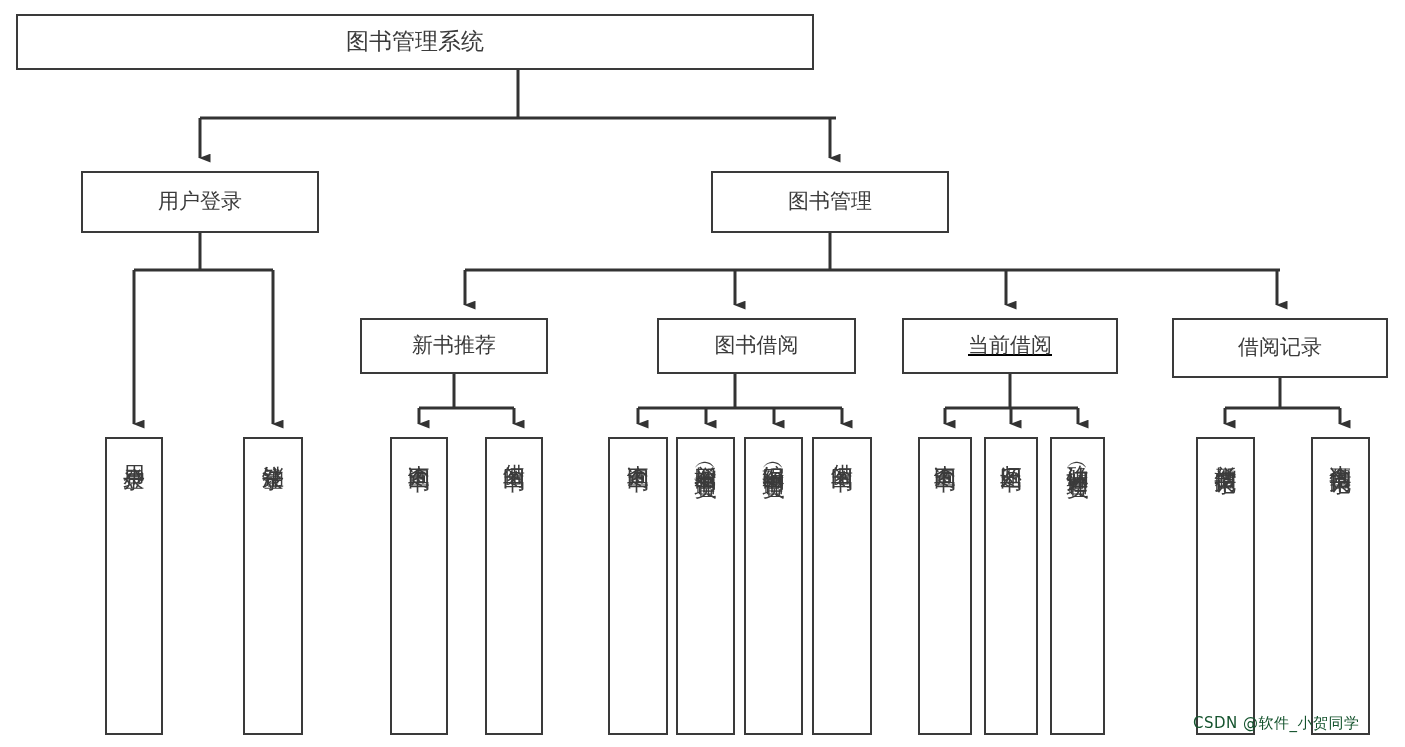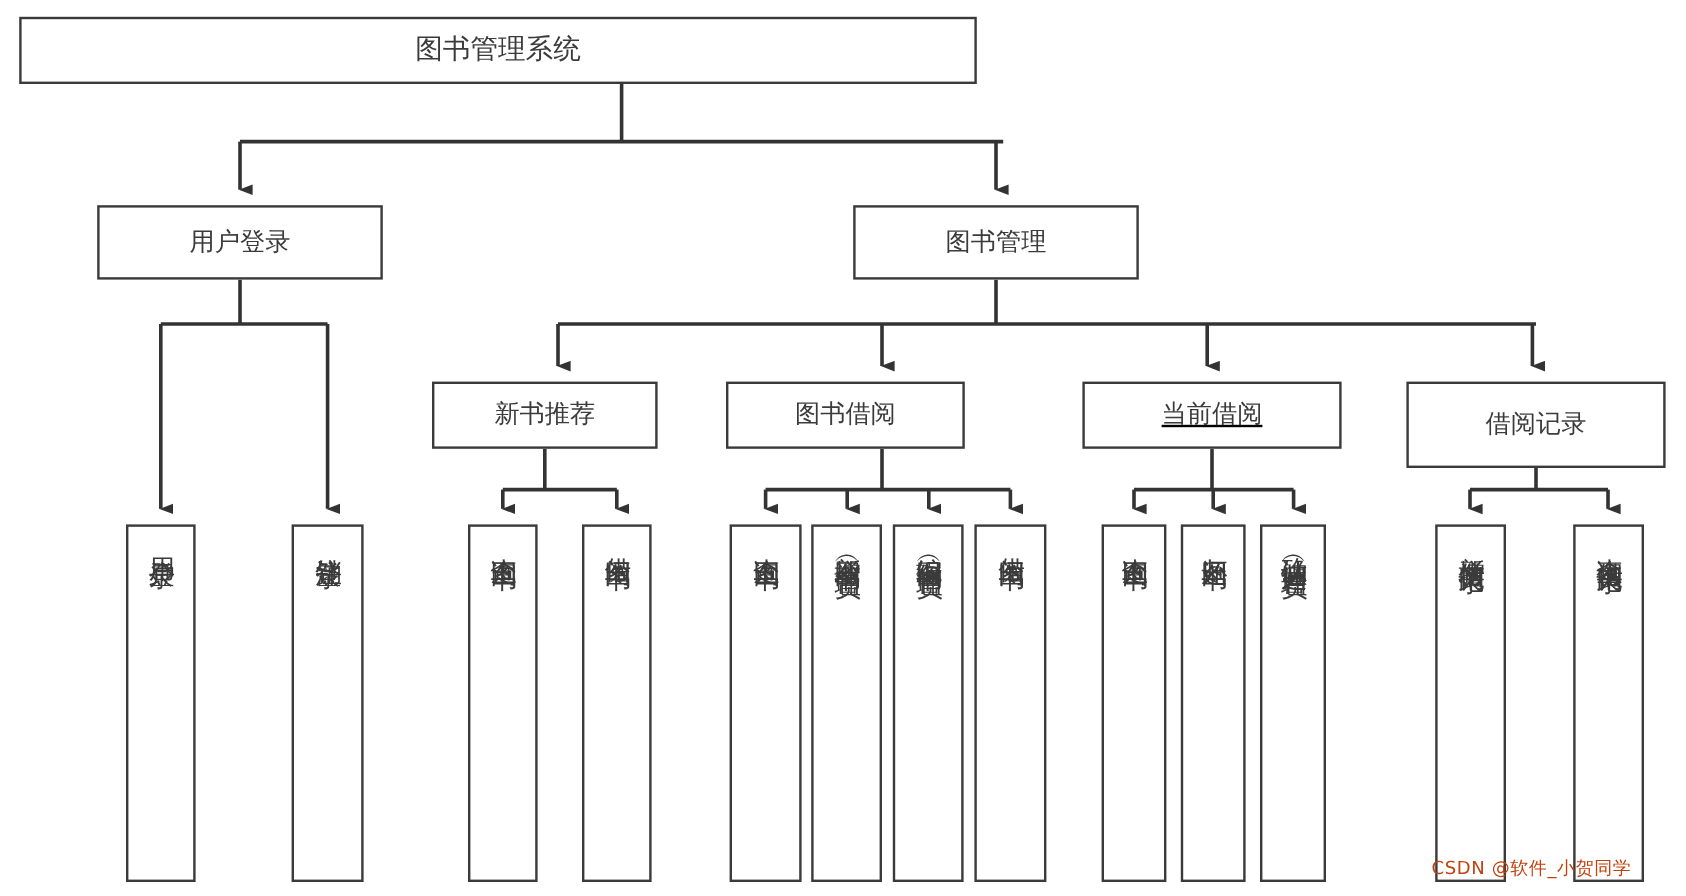--- a/index.html
+++ b/index.html
@@ -7,21 +7,21 @@
   #diagram-root{position:relative;width:1405px;height:747px;background:#fff;}
   svg.edges{position:absolute;left:0;top:0;width:1405px;height:747px;}
   .node{position:absolute;box-sizing:border-box;background:#ffffff;border:2px solid #3a3a3a;
         display:flex;align-items:center;justify-content:center;}
   .node .label{color:#3b3b3b;text-align:center;line-height:1.12;white-space:pre;}
   .node.horiz .label{font-size:21px;}
   .node.root .label{font-size:23px;}
   .node.leaf{padding:8px 2px;align-items:flex-start;justify-content:center;}
   .node.leaf .label{font-size:22px;writing-mode:vertical-rl;text-orientation:upright;
         letter-spacing:2px;line-height:1;}
-  .watermark{position:absolute;left:1193px;top:714px;font-size:15px;color:#c2410c;
+  .watermark{position:absolute;left:1193px;top:714px;font-size:15px;color:#14532d;
         letter-spacing:.5px;white-space:nowrap;}
 </style>
 </head>
 <body>
 
 <div id="diagram-root">
 
   <svg class="edges" viewBox="0 0 1405 747">
     <defs>
       <marker id="arrow" markerWidth="10" markerHeight="12" refX="4.5" refY="10.5" orient="auto" markerUnits="userSpaceOnUse">
@@ -78,27 +78,27 @@
   <div class="node horiz" style="left:81px;top:171px;width:238px;height:62px;">
     <span class="label">用户登录</span>
   </div>
   <div class="node horiz" style="left:360px;top:318px;width:188px;height:56px;">
     <span class="label">新书推荐</span>
   </div>
 
   <div class="node horiz" style="left:711px;top:171px;width:238px;height:62px;">
     <span class="label">图书管理</span>
   </div>
-  <div class="node horiz" style="left:605px;top:318px;width:199px;height:56px;">
+  <div class="node horiz" style="left:657px;top:318px;width:199px;height:56px;">
     <span class="label">图书借阅</span>
   </div>
   <div class="node horiz" style="left:902px;top:318px;width:216px;height:56px;text-decoration:underline;">
     <span class="label">当前借阅</span>
   </div>
-  <div class="node horiz" style="left:1172px;top:318px;width:216px;height:72px;">
+  <div class="node horiz" style="left:1172px;top:318px;width:216px;height:60px;">
     <span class="label">借阅记录</span>
   </div>
 
   <div class="node leaf" style="left:105px;top:437px;width:58px;height:298px;">
     <span class="label">用户登录</span>
   </div>
   <div class="node leaf" style="left:243px;top:437px;width:60px;height:298px;">
     <span class="label">注销登录</span>
   </div>
   <div class="node leaf" style="left:390px;top:437px;width:58px;height:298px;">

